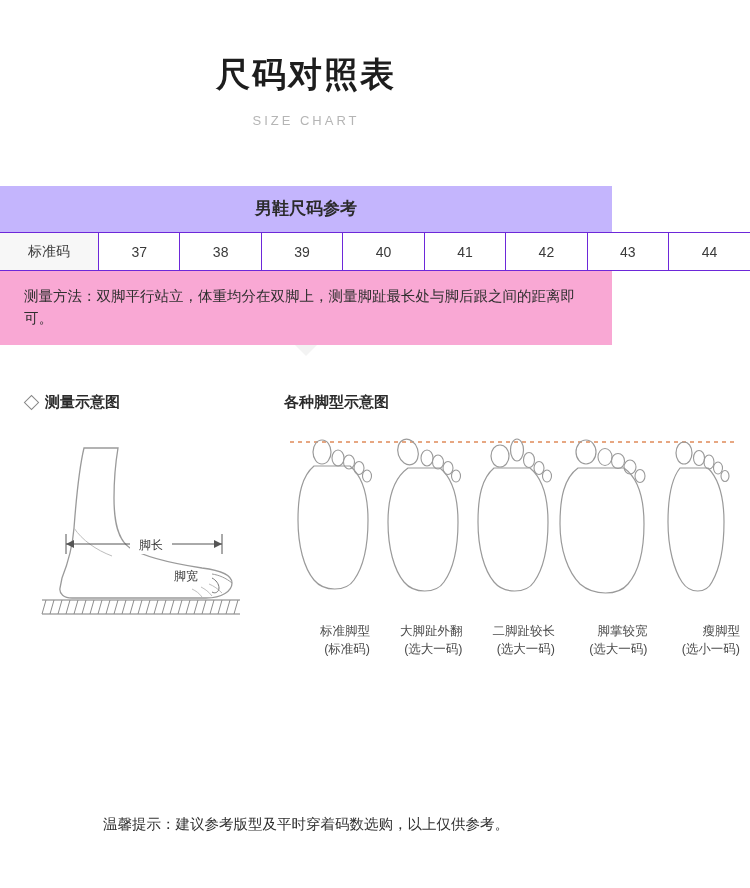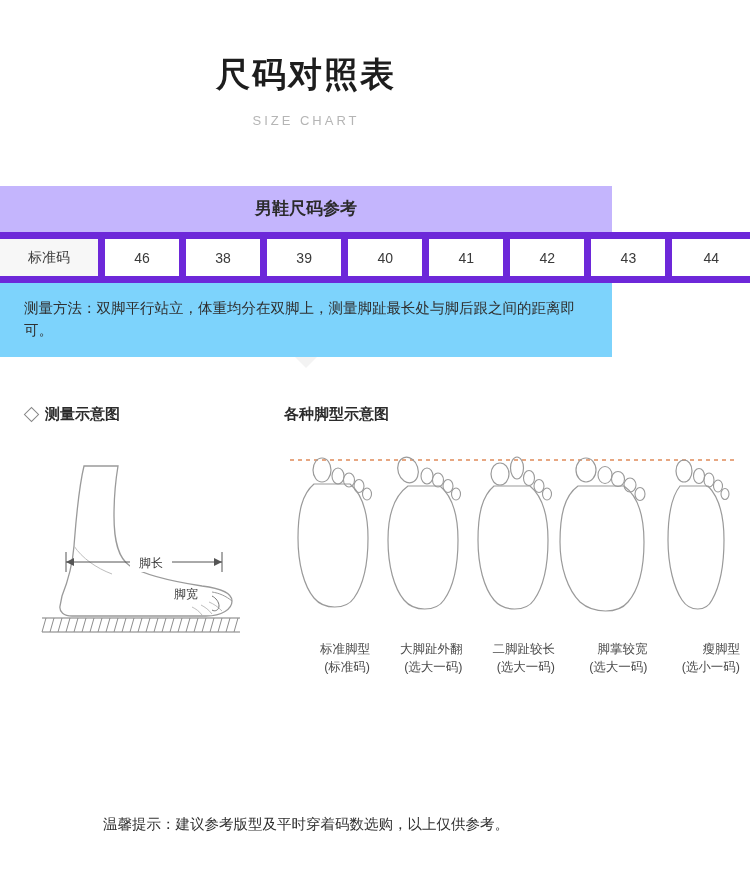--- a/index.html
+++ b/index.html
@@ -53,21 +53,21 @@
     font-size: 17px;
     font-weight: bold;
     color: #2b2b2b;
   }
   table.size-table {
     width: 750px;
     border-collapse: collapse;
     table-layout: fixed;
   }
   table.size-table td {
-    border: 7px solid #6d28d9;
+    border: 1px solid #6d28d9;
     height: 35px;
     text-align: center;
     font-size: 14px;
     color: #3a3a3a;
   }
   table.size-table td.rowhead {
     width: 96px;
     background: #f7f7f7;
     font-size: 14px;
     color: #3a3a3a;
@@ -75,21 +75,21 @@
   table.size-table tr td:first-child {
     border-left: none;
   }
   table.size-table tr td:last-child {
     border-right: none;
   }
 
   
   .note-bar {
     position: relative;
-    background: #7dd3fc;
+    background: #f9a8d4;
     padding: 14px 24px 16px 24px;
     font-size: 14.5px;
     color: #2f2f2f;
     line-height: 22px;
   }
   .note-arrow {
     position: absolute;
     left: 50%;
     bottom: -11px;
     margin-left: -11px;
@@ -105,21 +105,21 @@
     position: relative;
     margin-top: 48px;
     padding: 0 26px;
     display: flex;
     align-items: flex-start;
   }
   .section-label {
     font-size: 15px;
     color: #2b2b2b;
     font-weight: bold;
-    margin-bottom: 22px;
+    margin-bottom: 16px;
     display: flex;
     align-items: center;
   }
   .section-label .diamond {
     display: inline-block;
     width: 9px;
     height: 9px;
     border: 1px solid #888;
     transform: rotate(45deg);
     margin-right: 8px;
@@ -171,21 +171,21 @@
     <div class="title-cn">尺码对照表</div>
     <div class="title-en">SIZE CHART</div>
   </div>
 
   <div class="table-wrap">
     <div class="table-head">男鞋尺码参考</div>
     <table class="size-table">
       <tbody>
           <tr>
         <td class="rowhead">标准码</td>
-        <td>46</td>
+        <td>37</td>
         <td>38</td>
         <td>39</td>
         <td>40</td>
         <td>41</td>
         <td>42</td>
         <td>43</td>
         <td>44</td>
       </tr>
     </tbody>
       </table>

